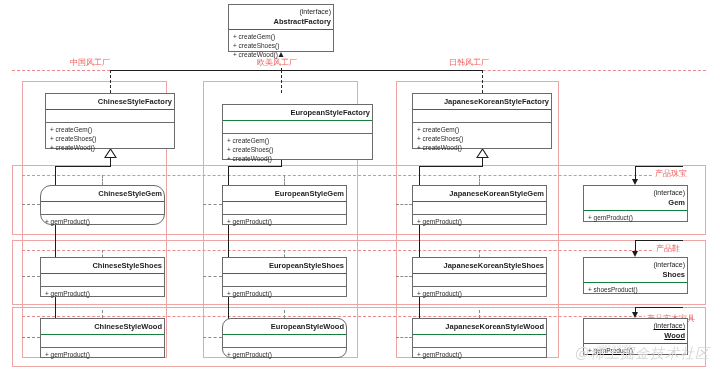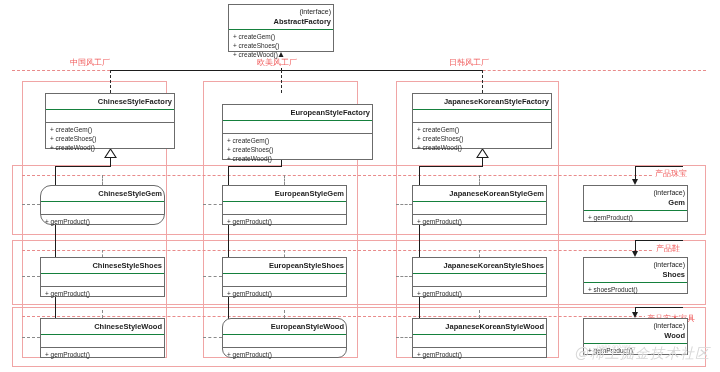--- a/index.html
+++ b/index.html
@@ -364,21 +364,21 @@
   <div class="uml-box" style="left:412px; top:318px; width:135px; height:40px;">
     <div class="uml-title">
       <span>JapaneseKoreanStyleWood</span>
     </div>
     <div class="uml-attrs"></div>
     <div class="uml-ops">
       <div>+ gemProduct()</div>
     </div>
   </div>
 
-  <div class="uml-box" style="left:583px; top:318px; width:105px; height:37px;">
+  <div class="uml-box" style="left:583px; top:318px; width:105px; height:37px;text-decoration:underline;">
     <div class="uml-title">
       <span class="stereo">(interface)</span>
       <span>Wood</span>
     </div>
     <div class="uml-ops">
       <div>+ gemProduct()</div>
     </div>
   </div>
 
   <div class="line-h solid-dark-h" style="left:635px; top:307px; width:48px;"></div>

